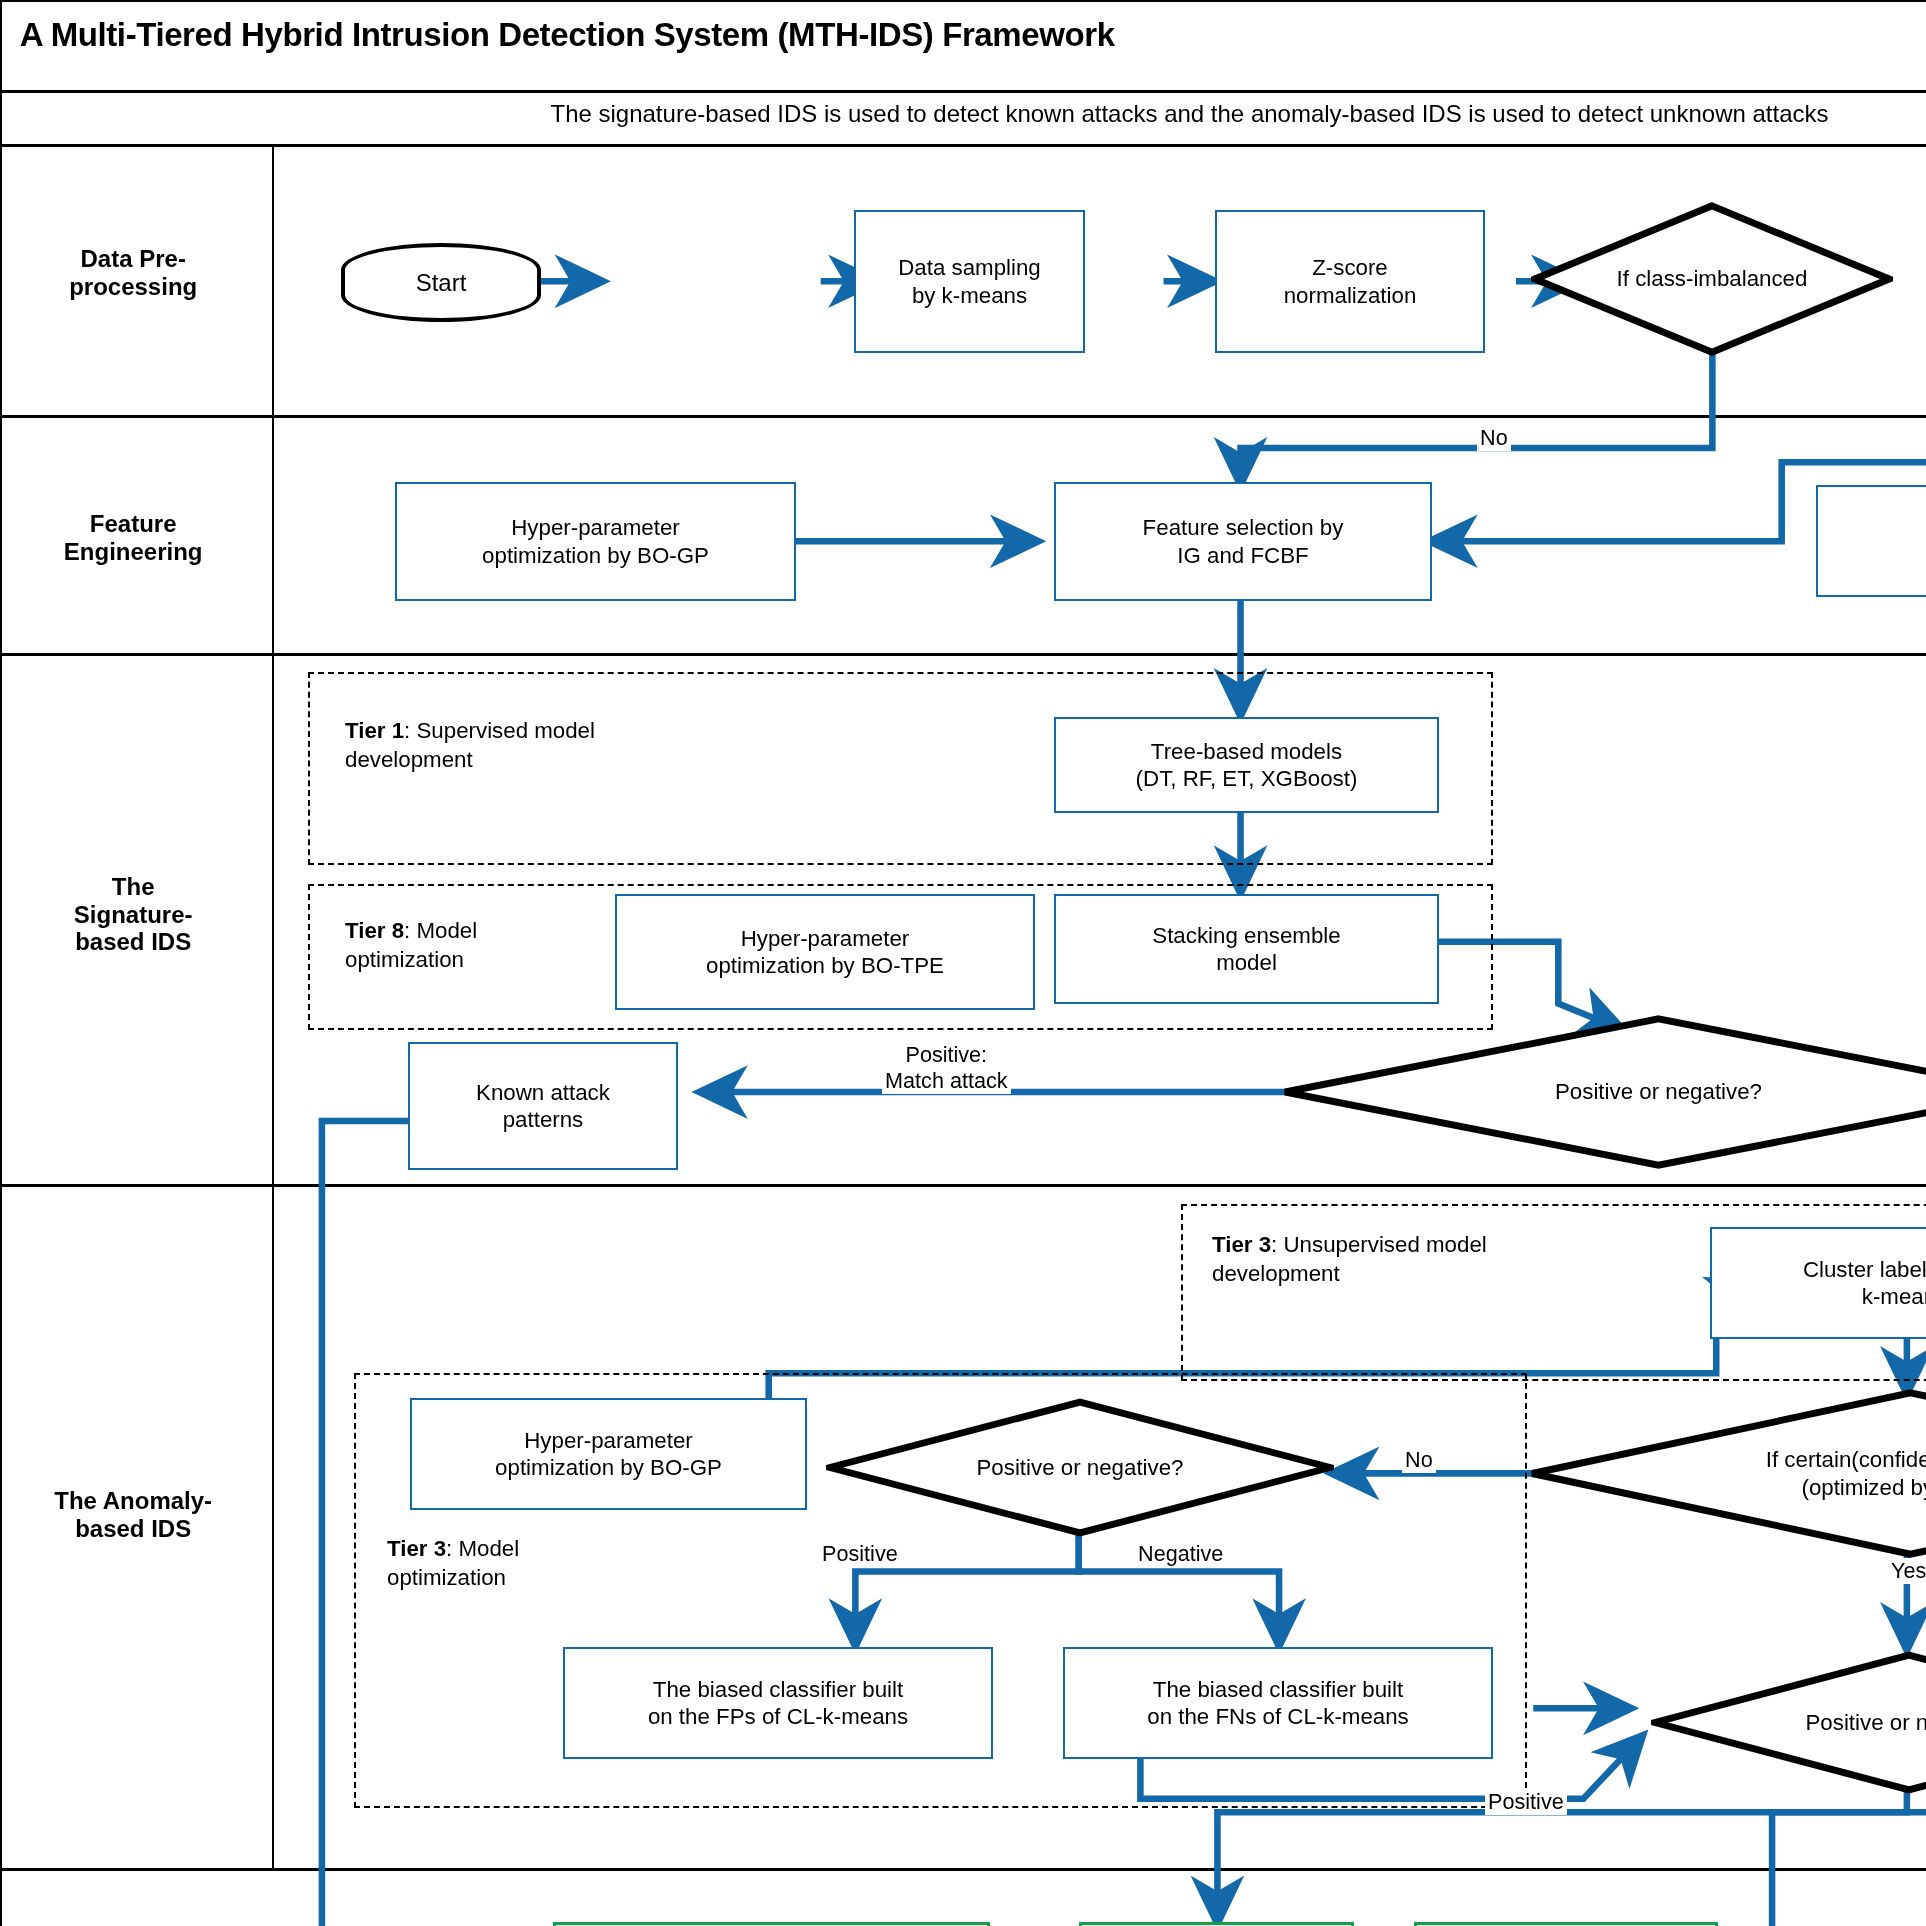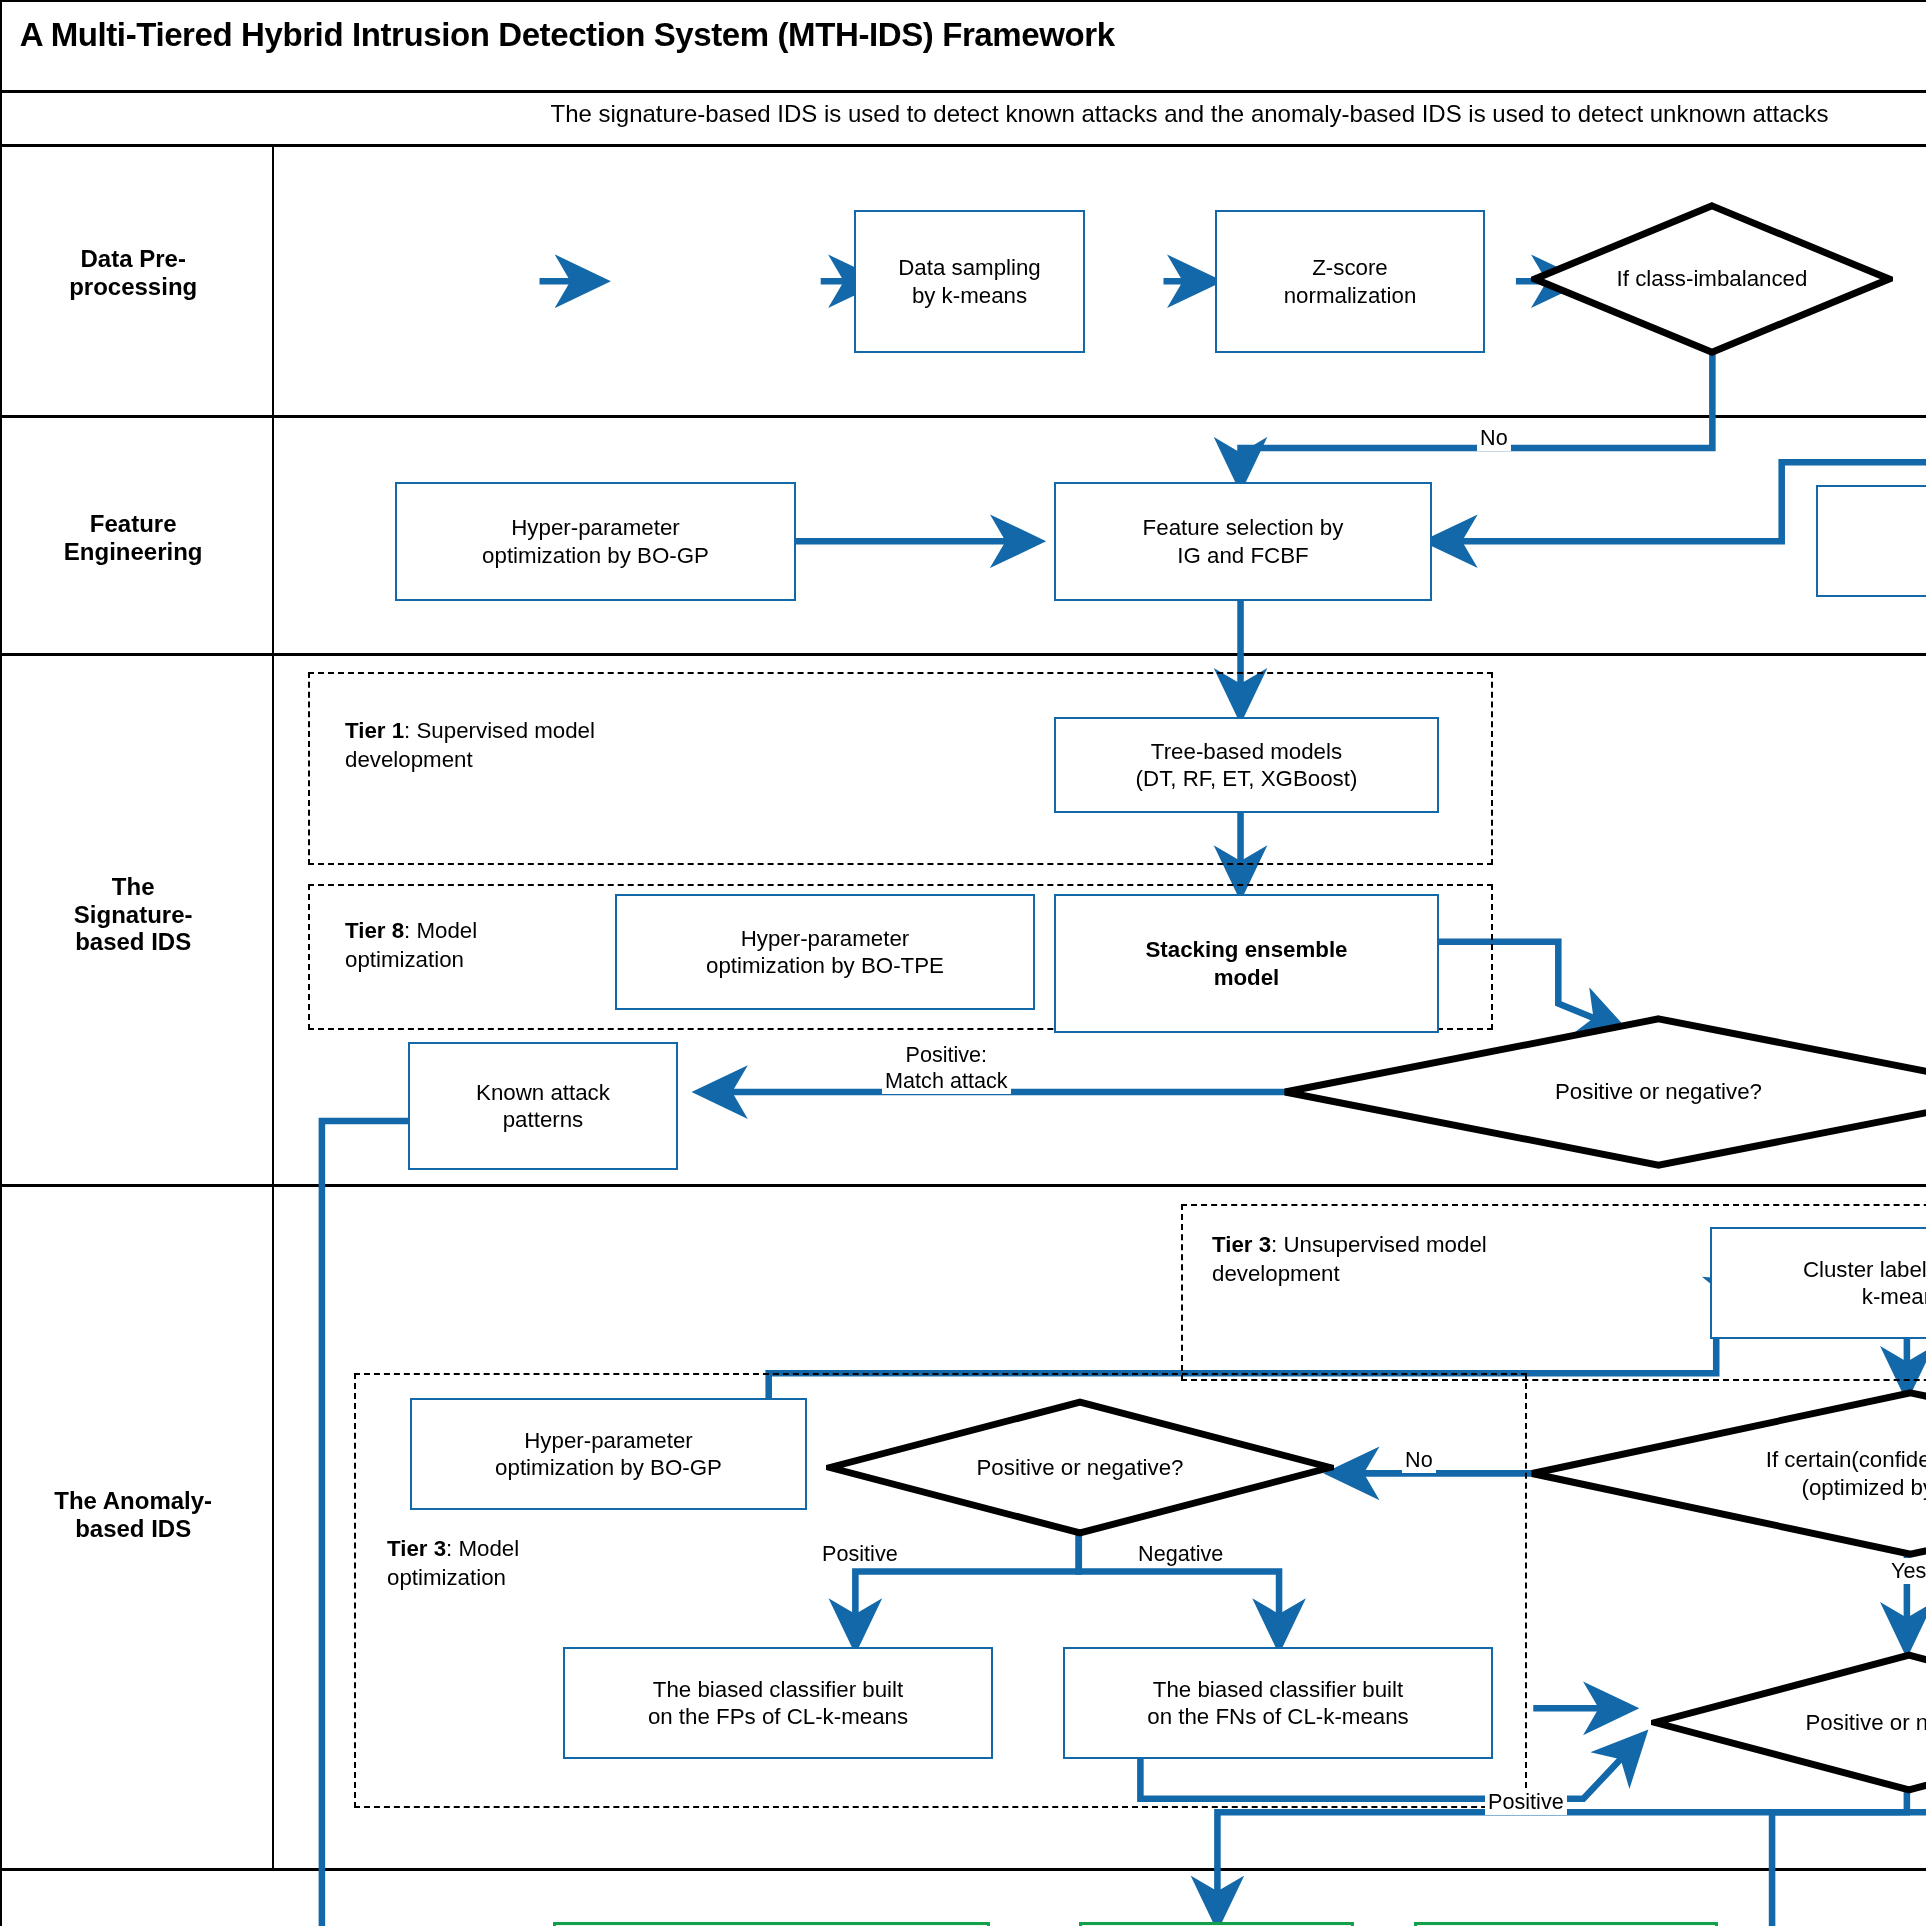--- a/index.html
+++ b/index.html
@@ -158,20 +158,23 @@
       <path d="M5985,5090 L6045,5090 L6045,5305 L5315,5305"></path>
     </g>
 
     <g fill="none" stroke="#1268A8" stroke-width="14">
       <path d="M1995,5215 L1995,5305 L5315,5305"></path>
       <path d="M3155,5215 L3155,5305"></path>
       <path d="M4455,5215 L4455,5305"></path>
     </g>
   </svg>
 
+  <div class="node term" style="left:339px;top:241px;width:200px;height:79px;font-size:24px;">
+    <span>Start</span>
+  </div>
 
 
   <div class="node proc" style="left:852px;top:208px;width:231px;height:143px;">
     <span>Data sampling<br>by k-means</span>
   </div>
 
   <div class="node proc" style="left:1213px;top:208px;width:270px;height:143px;">
     <span>Z-score<br>normalization</span>
   </div>
 
@@ -207,21 +210,21 @@
 
   <div class="tierbox" style="left:306px;top:882px;width:1185px;height:146px;"></div>
   <div class="tierlabel" style="left:343px;top:915px;width:270px;">
     <b>Tier 8</b><span>: Model<br>optimization</span>
   </div>
 
   <div class="node proc" style="left:613px;top:892px;width:420px;height:116px;">
     <span>Hyper-parameter<br>optimization by BO-TPE</span>
   </div>
 
-  <div class="node proc" style="left:1052px;top:892px;width:385px;height:139px;font-weight:bold;">
+  <div class="node proc" style="left:1052px;top:892px;width:385px;height:110px;">
     <span>Stacking ensemble<br>model</span>
   </div>
 
   <div class="node proc" style="left:406px;top:1040px;width:270px;height:128px;">
     <span>Known attack<br>patterns</span>
   </div>
 
   <div class="dia" style="left:1279px;top:1013px;width:755px;height:154px;">
     <svg width="755" height="154" viewBox="0 0 1960 400">
         <polygon points="980,10 1950,200 980,390 10,200" fill="#fff" stroke="#000" stroke-width="18"></polygon>

